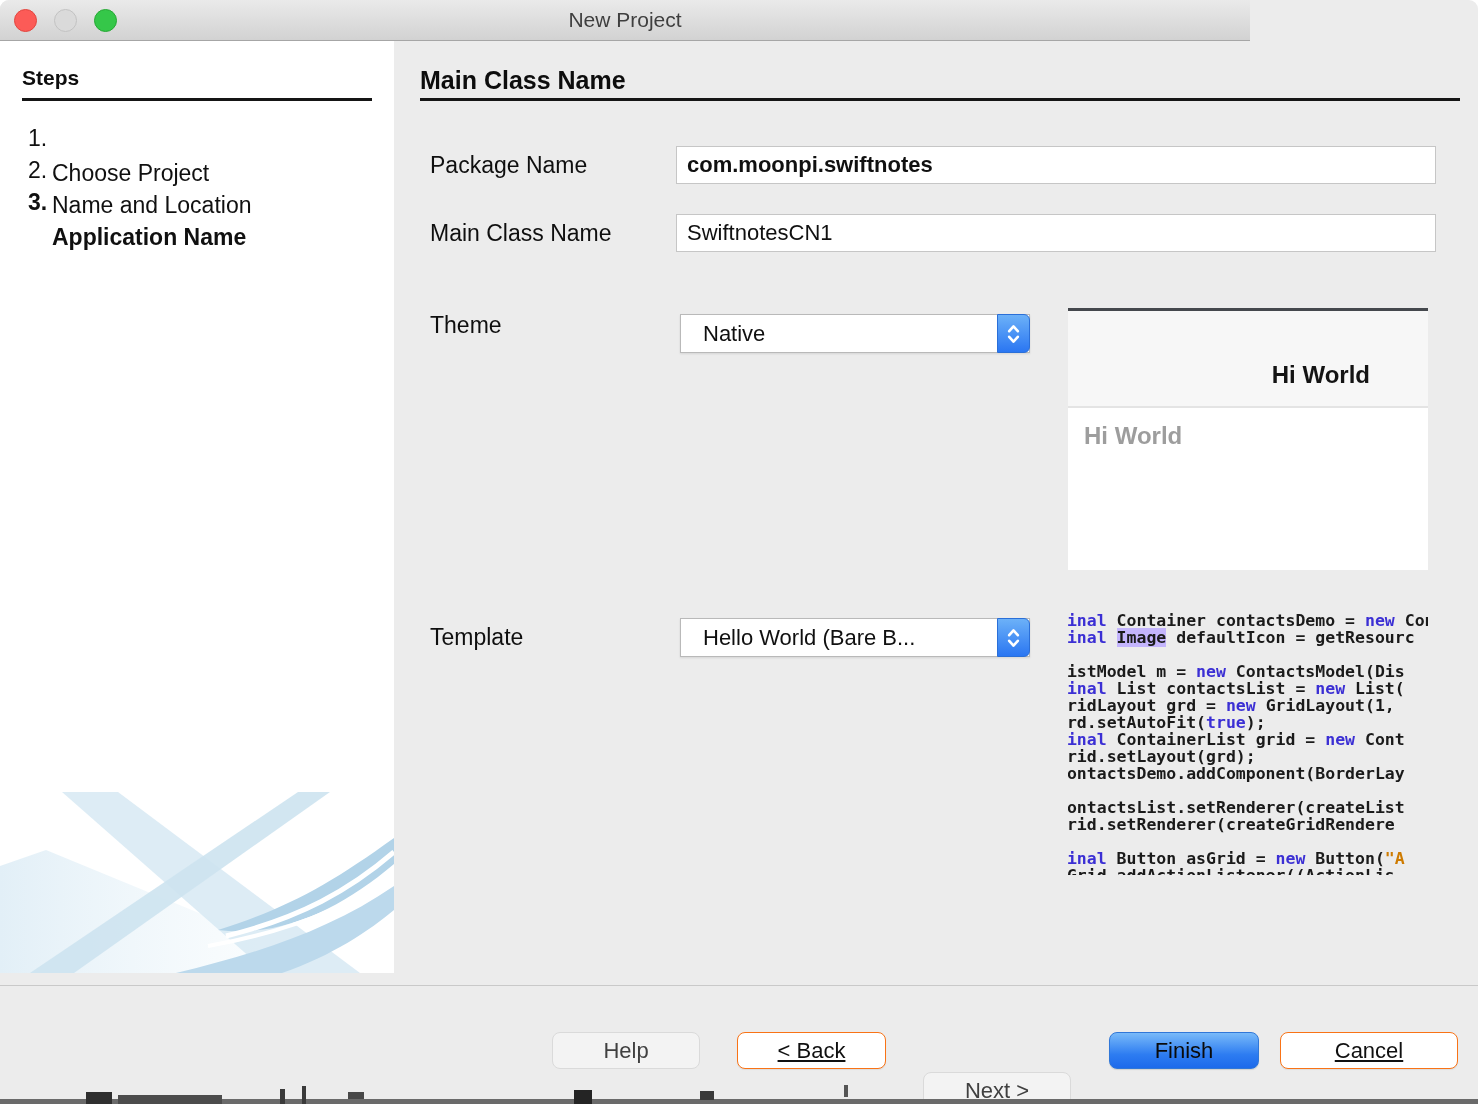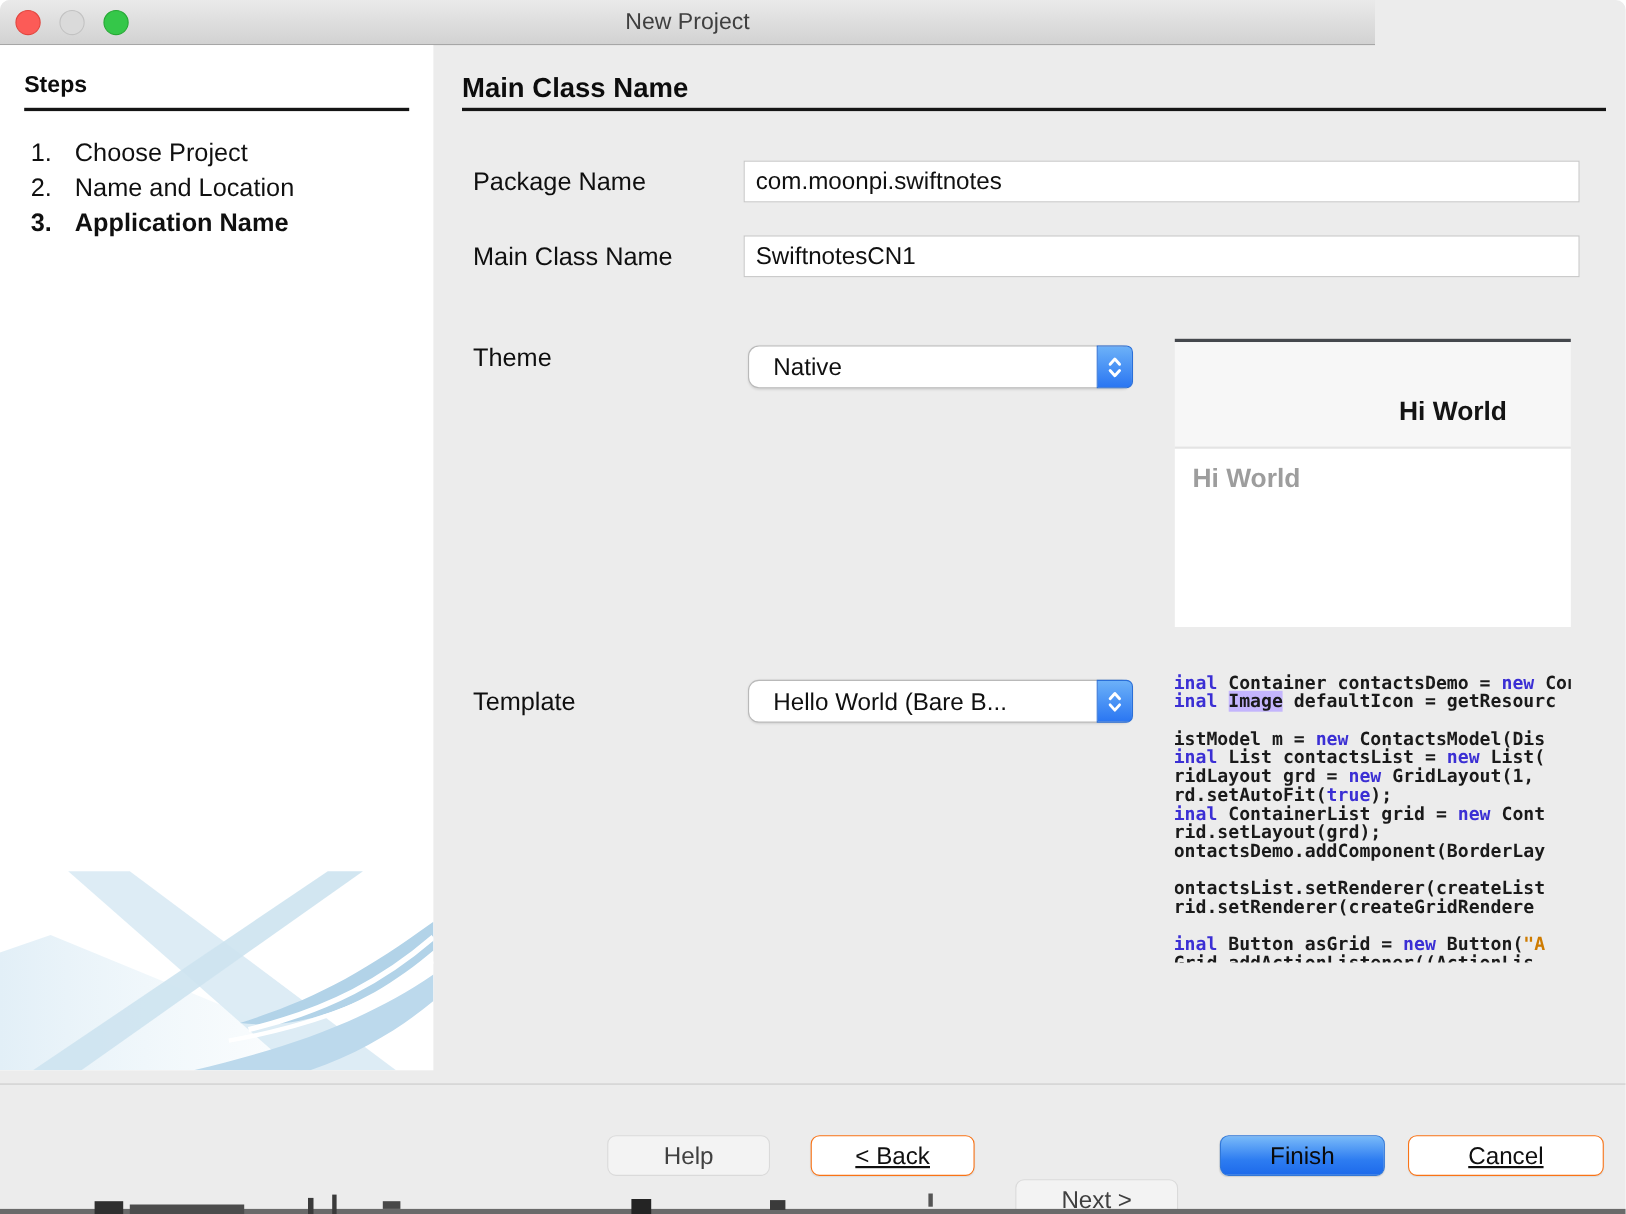--- a/index.html
+++ b/index.html
@@ -17,32 +17,32 @@
   .tl{position:absolute;top:9px;width:23px;height:23px;border-radius:50%;padding:0;}
   .tl.red{left:14px;background:#fc5b57;border:1px solid #e2463f;}
   .tl.gray{left:54px;background:#dadada;border:1px solid #c2c2c2;}
   .tl.green{left:94px;background:#35c749;border:1px solid #27a835;}
   
   .sidebar{position:absolute;left:0;top:41px;width:394px;height:932px;background:#fff;}
   .side-head{position:absolute;left:22px;top:25px;font-size:21px;font-weight:bold;color:#0d0d0d;}
   .side-rule{position:absolute;left:22px;top:57px;width:350px;height:3px;background:#151515;}
   .step{position:absolute;left:0;width:394px;height:32px;font-size:23px;color:#101010;}
   .step .num{position:absolute;left:28px;}
-  .step .lbl{position:absolute;left:68px;white-space:nowrap;}
+  .step .lbl{position:absolute;left:52px;white-space:nowrap;margin-top:35px;}
   .step.current{font-weight:bold;}
   .watermark{position:absolute;left:0;top:747px;width:394px;height:185px;}
   
   .main-head{position:absolute;left:420px;top:66px;font-size:25px;font-weight:bold;color:#0d0d0d;}
   .main-rule{position:absolute;left:420px;top:98px;width:1040px;height:3px;background:#151515;}
   .form-label{position:absolute;font-size:23px;color:#0f0f0f;white-space:nowrap;}
   .field{position:absolute;left:676px;width:760px;height:38px;background:#fff;
     border:1px solid #c6c6c6;font-family:"Liberation Sans",sans-serif;
     font-size:22px;color:#101010;padding:0 10px;outline:none;}
   .select{position:absolute;left:680px;width:350px;height:39px;background:#fff;
-    border:1px solid #b9b9b9;border-radius:10px;box-shadow:0 1px 2px rgba(0,0,0,.10);cursor:default;}
+    border:1px solid #b9b9b9;border-radius:0;box-shadow:0 1px 2px rgba(0,0,0,.10);cursor:default;}
   .select .val{position:absolute;left:22px;top:0;line-height:37px;font-size:22px;color:#101010;white-space:nowrap;}
   .select .cap{position:absolute;right:-1px;top:-1px;width:33px;height:39px;
     border-radius:0 6px 6px 0;background:linear-gradient(#6cb1f8,#2a76f2);
     border:1px solid #2a6fd8;display:flex;align-items:center;justify-content:center;}
   
   .preview{position:absolute;left:1068px;top:308px;width:360px;height:264px;}
   .pv-top{height:3px;background:#45484d;}
   .pv-bar{position:relative;height:97px;background:#f7f7f7;border-bottom:2px solid #e4e4e4;}
   .pv-bar .pv-title{position:absolute;right:58px;top:50px;font-size:24px;font-weight:bold;color:#141414;}
   .pv-body{position:relative;height:162px;background:#fff;}
@@ -116,21 +116,21 @@
       <path d="M394 98 C330 142 256 166 176 185 L282 185 C332 168 370 142 394 122 Z" fill="#bcd9ec"></path>
       <path d="M226 148 C300 130 350 102 394 64" stroke="#ffffff" stroke-width="5" fill="none"></path>
       <path d="M208 158 C298 142 356 114 394 86" stroke="#ffffff" stroke-width="4" fill="none"></path>
     </svg>
   </div>
 
   <div class="main-head">Main Class Name</div>
   <div class="main-rule"></div>
 
   <div class="form-label" style="left:430px;top:152px">Package Name</div>
-  <input class="field" style="top: 146px;" value="com.moonpi.swiftnotes">
+  <input class="field" style="top: 146px; font-weight: bold;" value="com.moonpi.swiftnotes">
 
   <div class="form-label" style="left:430px;top:220px">Main Class Name</div>
   <input class="field" style="top: 214px;" value="SwiftnotesCN1">
 
   <div class="form-label" style="left:430px;top:312px">Theme</div>
   <div class="select" style="top:314px">
     <span class="val">Native</span>
     <span class="cap">
       <svg width="15" height="24" viewBox="0 0 15 24">
         <path d="M3.2 9.2 L7.5 4.4 L11.8 9.2" stroke="#fff" stroke-width="2.6" fill="none" stroke-linecap="round" stroke-linejoin="round"></path>

